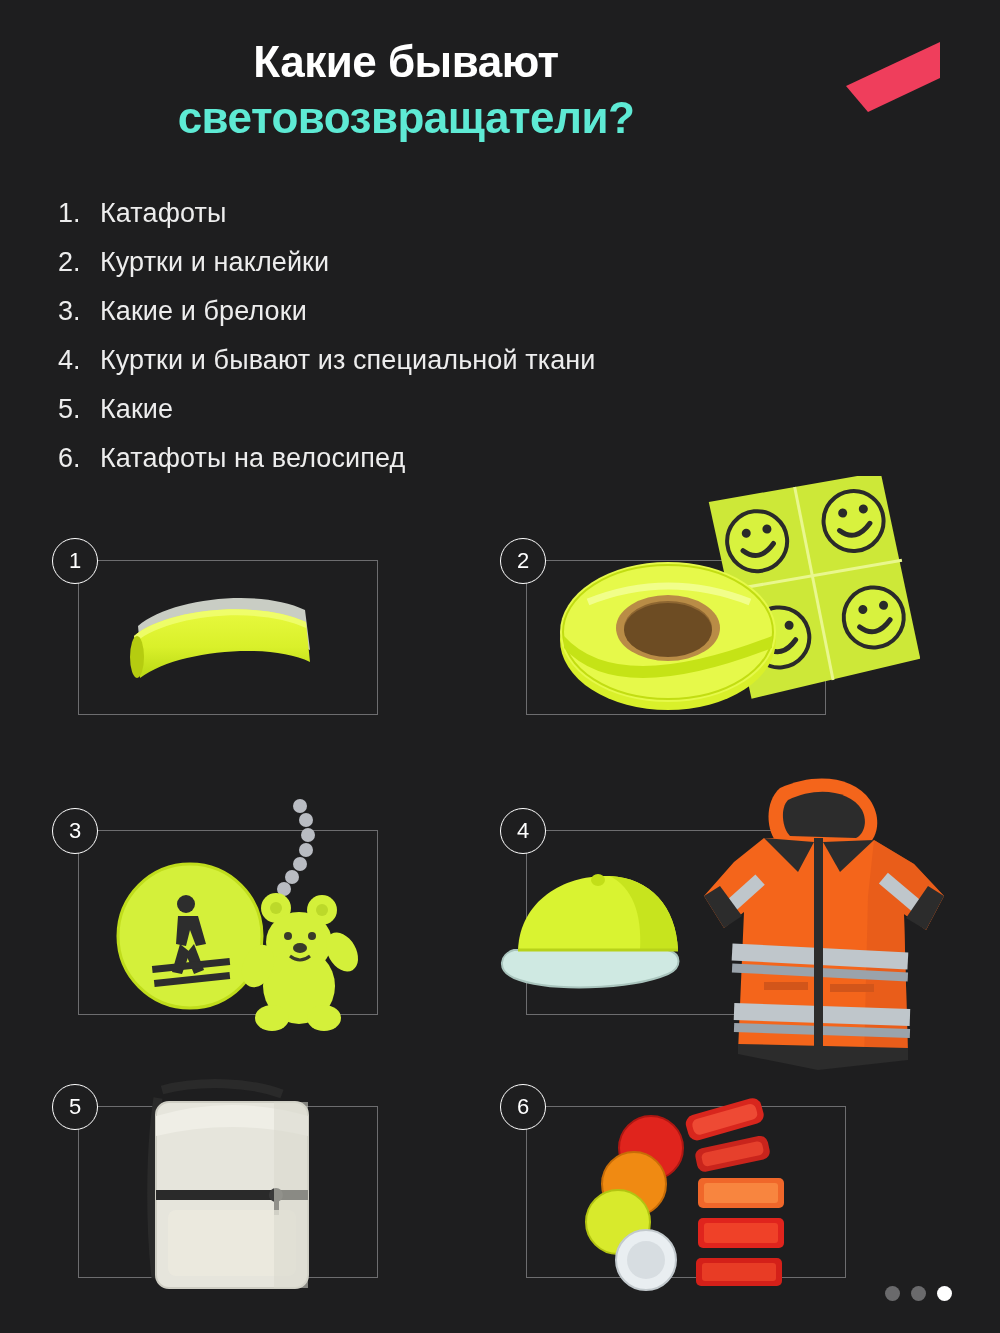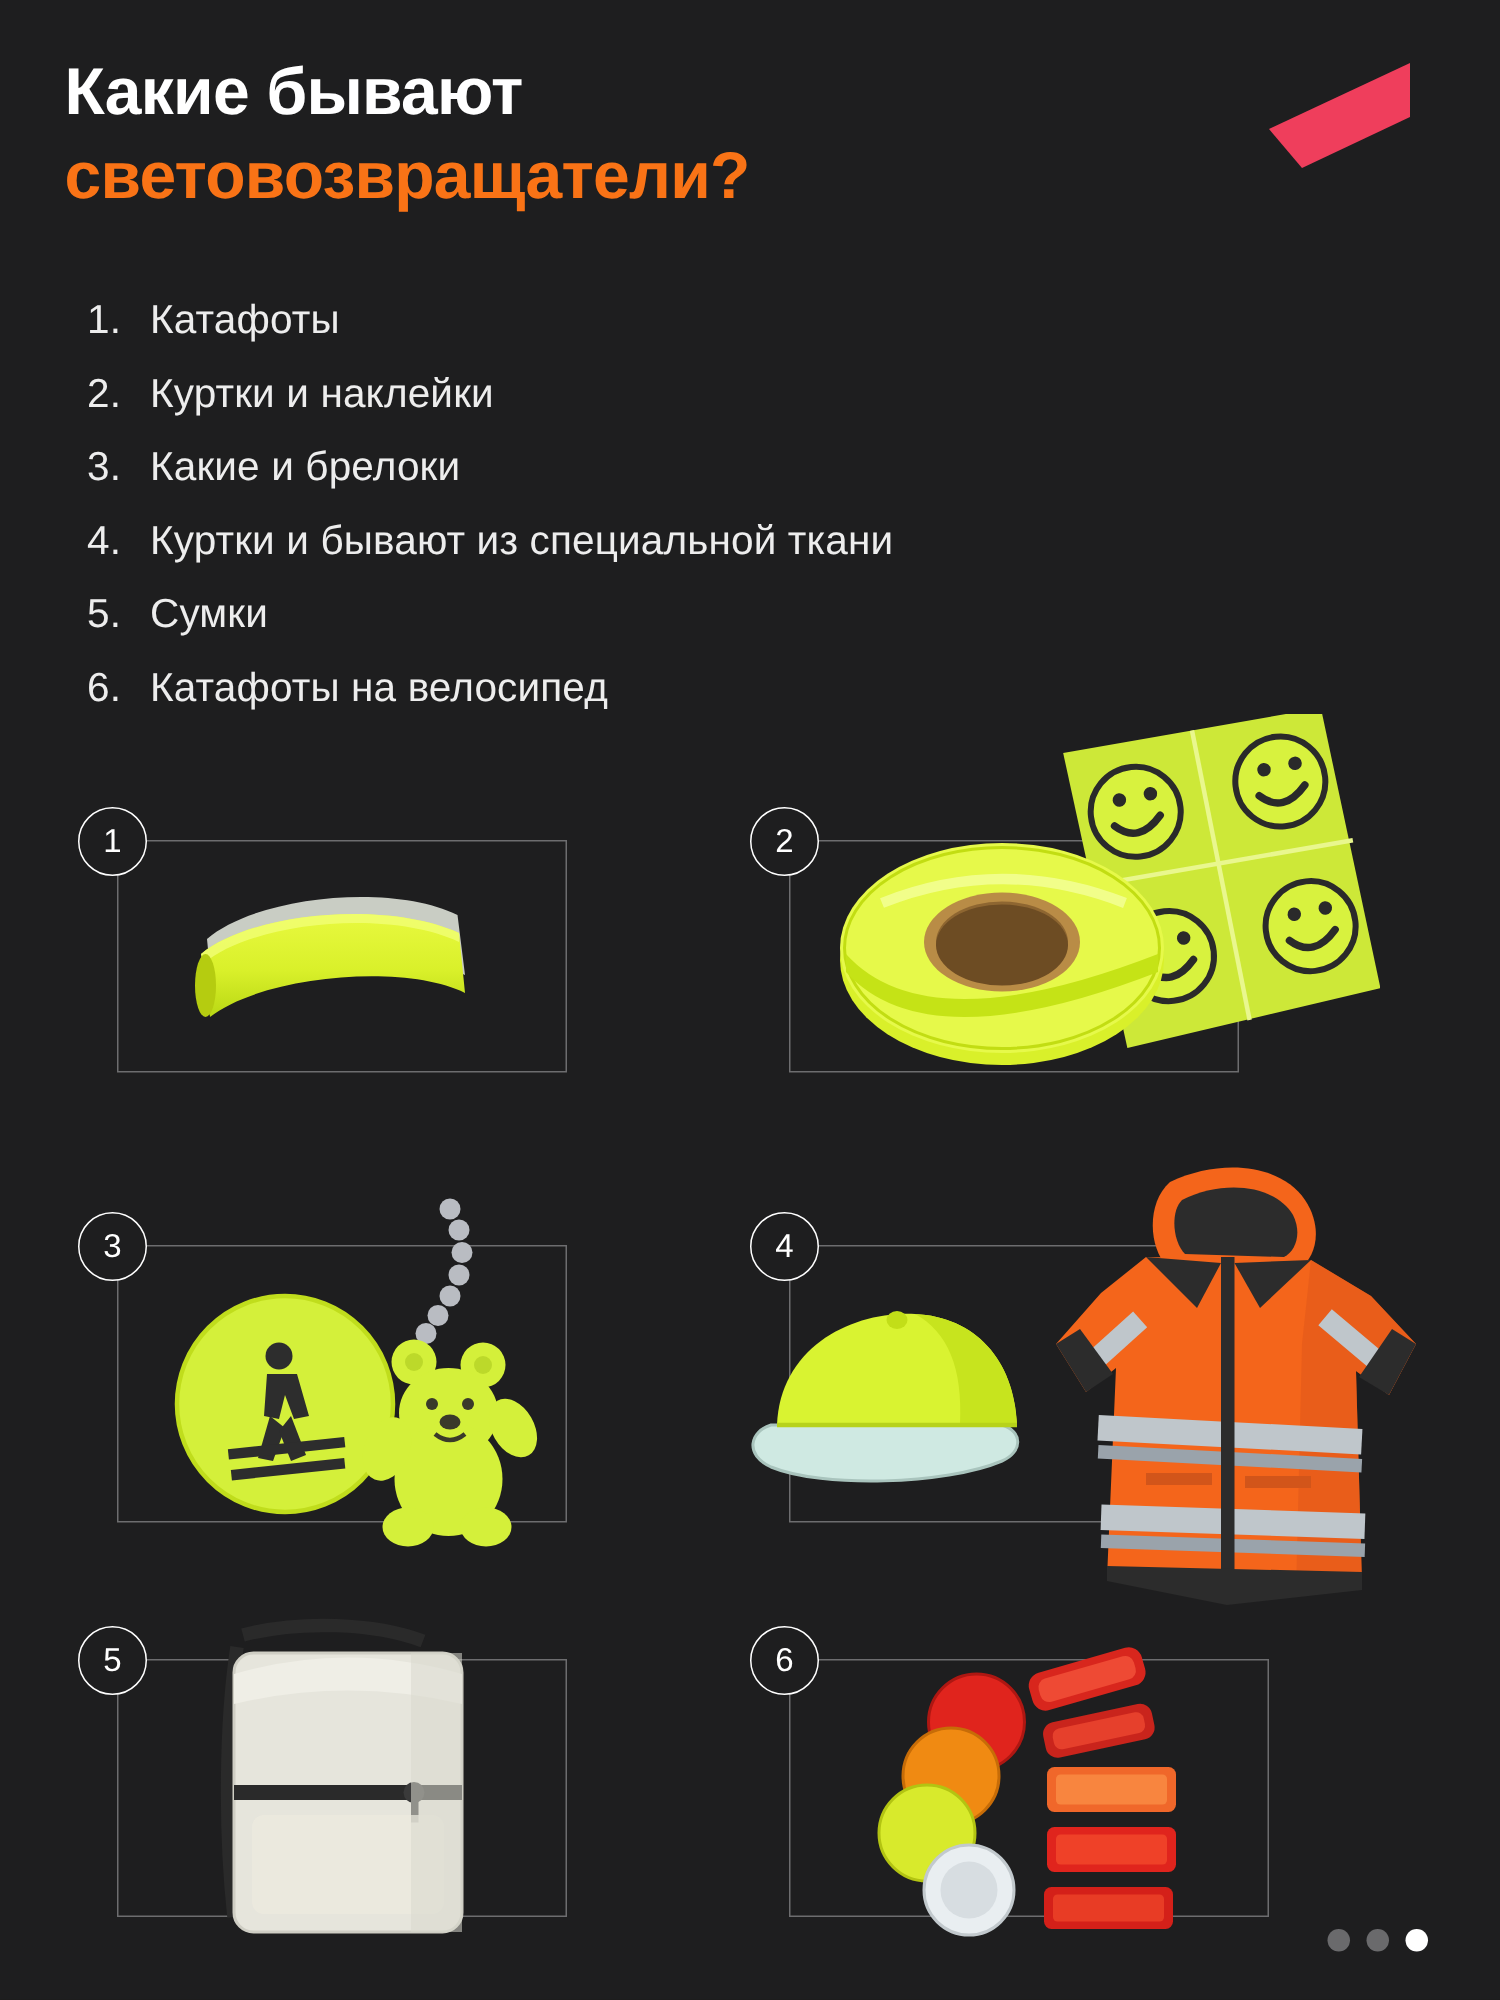--- a/index.html
+++ b/index.html
@@ -11,31 +11,32 @@
   }
   #page {
     position: relative;
     width: 1000px; height: 1333px;
     background: #1e1e1f;
   }
 
   
   .title-block {
     position: absolute;
-    left: 43px; top: 34px;
+    left: 56px; top: 34px;
     width: 700px;
+    text-align: center;
   }
   .title-line {
     font-size: 44px;
     font-weight: bold;
     letter-spacing: -0.5px;
     line-height: 1.28;
   }
   .title-line.white { color: #ffffff; }
-  .title-line.pink  { color: #f97316; }
+  .title-line.pink  { color: #5eead4; }
 
   .logo-mark {
     position: absolute;
     right: 52px; top: 38px;
     width: 110px; height: 78px;
   }
 
   
   .list {
     position: absolute;
@@ -138,21 +139,21 @@
     <div class="list-item">
       <span class="list-num">3.</span>
       <span class="list-label">Какие и брелоки</span>
     </div>
     <div class="list-item">
       <span class="list-num">4.</span>
       <span class="list-label">Куртки и бывают из специальной ткани</span>
     </div>
     <div class="list-item">
       <span class="list-num">5.</span>
-      <span class="list-label">Сумки</span>
+      <span class="list-label">Какие</span>
     </div>
     <div class="list-item">
       <span class="list-num">6.</span>
       <span class="list-label">Катафоты на велосипед</span>
     </div>
   </div>
 
   <div class="grid">
 
     <div class="cell" style="left:52px; top:78px; width:340px; height:200px;">

